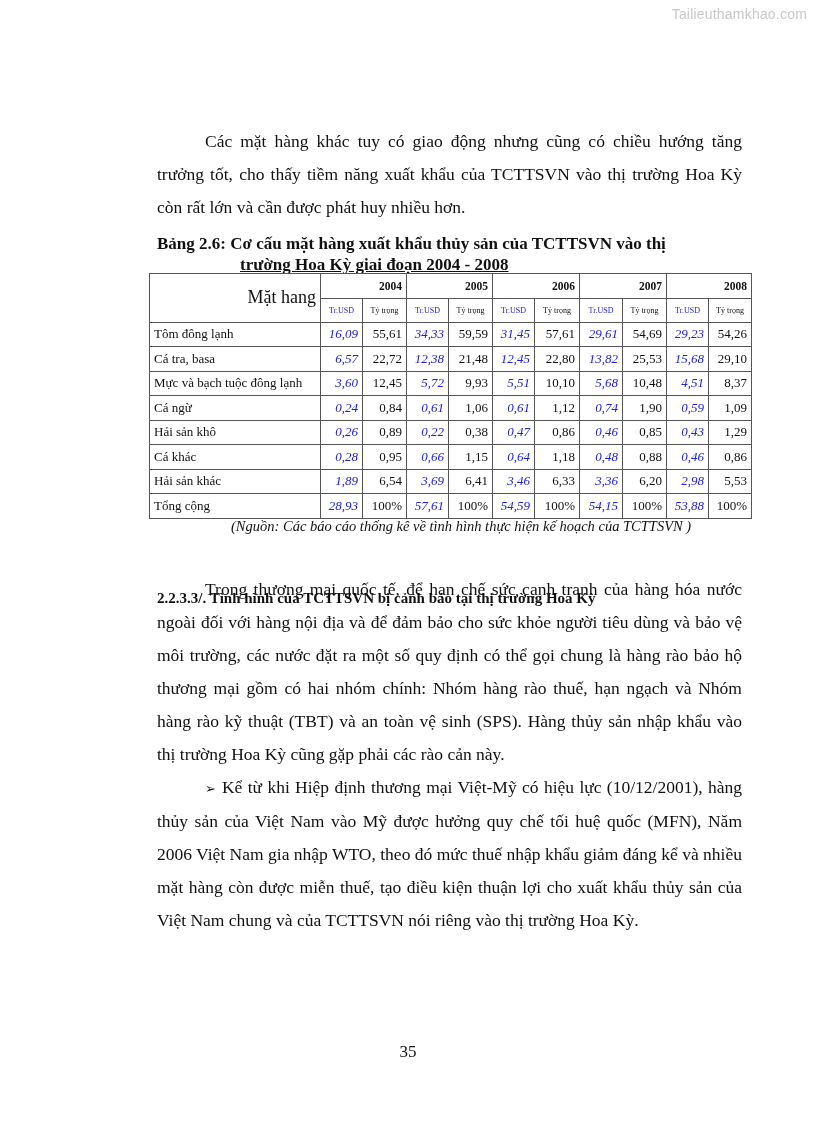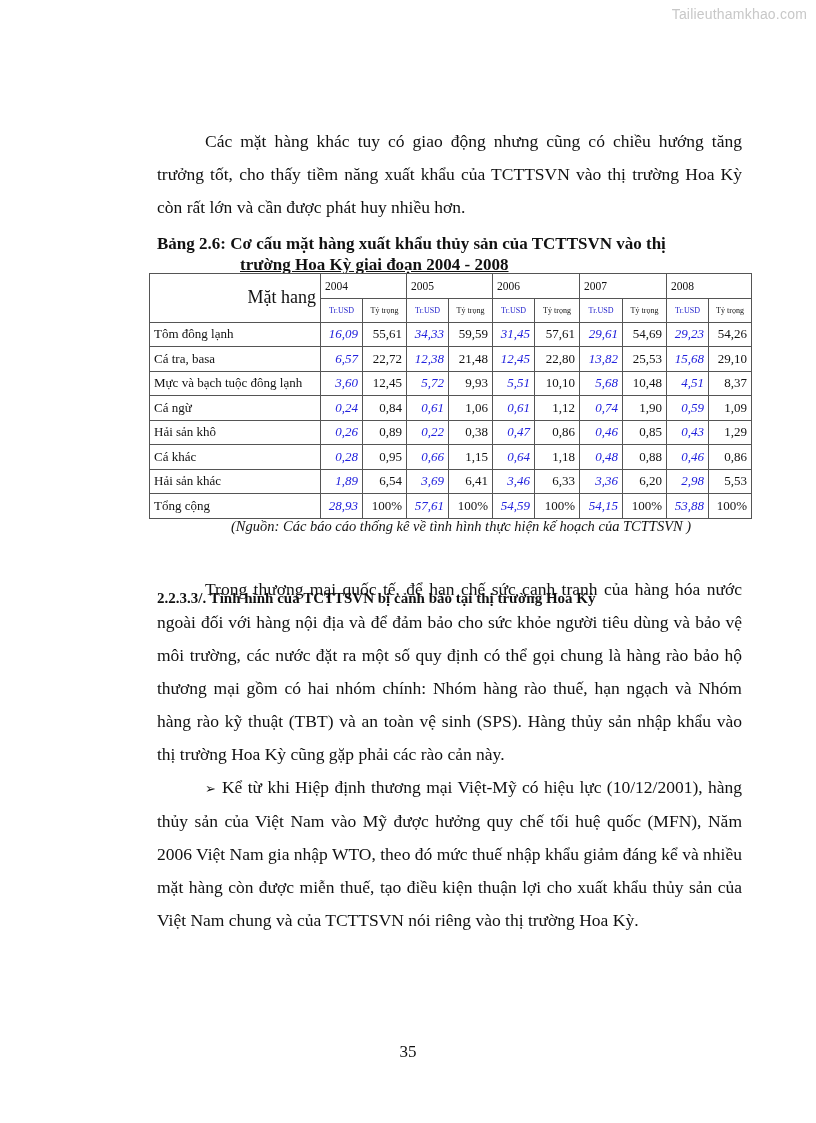--- a/index.html
+++ b/index.html
@@ -8,21 +8,21 @@
   .watermark { position:absolute; top:6px; right:9px; font-family:"Liberation Sans", sans-serif;
                font-size:14px; color:#c8c8c8; letter-spacing:0.2px; }
   .para { position:absolute; left:157px; width:585px; font-size:17.5px; line-height:33px;
           text-align:justify; text-align-last:left; }
   .para .indent { display:inline-block; width:48px; }
   .caption { position:absolute; left:157px; width:590px; font-weight:bold; font-size:17px; line-height:21px; }
   .caption .l2 { padding-left:83px; display:block; }
   table.data { position:absolute; left:149px; top:273px; width:602px; border-collapse:collapse;
                table-layout:fixed; font-size:13px; }
   table.data td, table.data th { border:1px solid #555; padding:0 4px; height:23.5px; }
-  table.data th.year { font-weight:normal; font-size:11.5px; text-align:left; }
+  table.data th.year { font-weight:bold; font-size:11.5px; text-align:right; }
   table.data th.sub { font-weight:normal; font-size:8px; text-align:center; height:23px; }
   table.data th.sub.usd { color:#2222cc; }
   table.data th.name-h { font-weight:normal; font-size:18px; text-align:right; }
   table.data td.name { text-align:left; font-size:13px; }
   table.data td.usd { color:#2222dd; text-align:right;font-style:italic; }
   table.data td.pct { text-align:right; }
   .source { position:absolute; left:231px; top:518px; font-style:italic; font-size:14.5px; }
   .heading { position:absolute; left:157px; top:546px; font-weight:bold; font-size:15px;margin-top:44px; }
   .pagenum { position:absolute; left:0; width:816px; top:1042px; text-align:center; font-size:17px; }
 </style>

